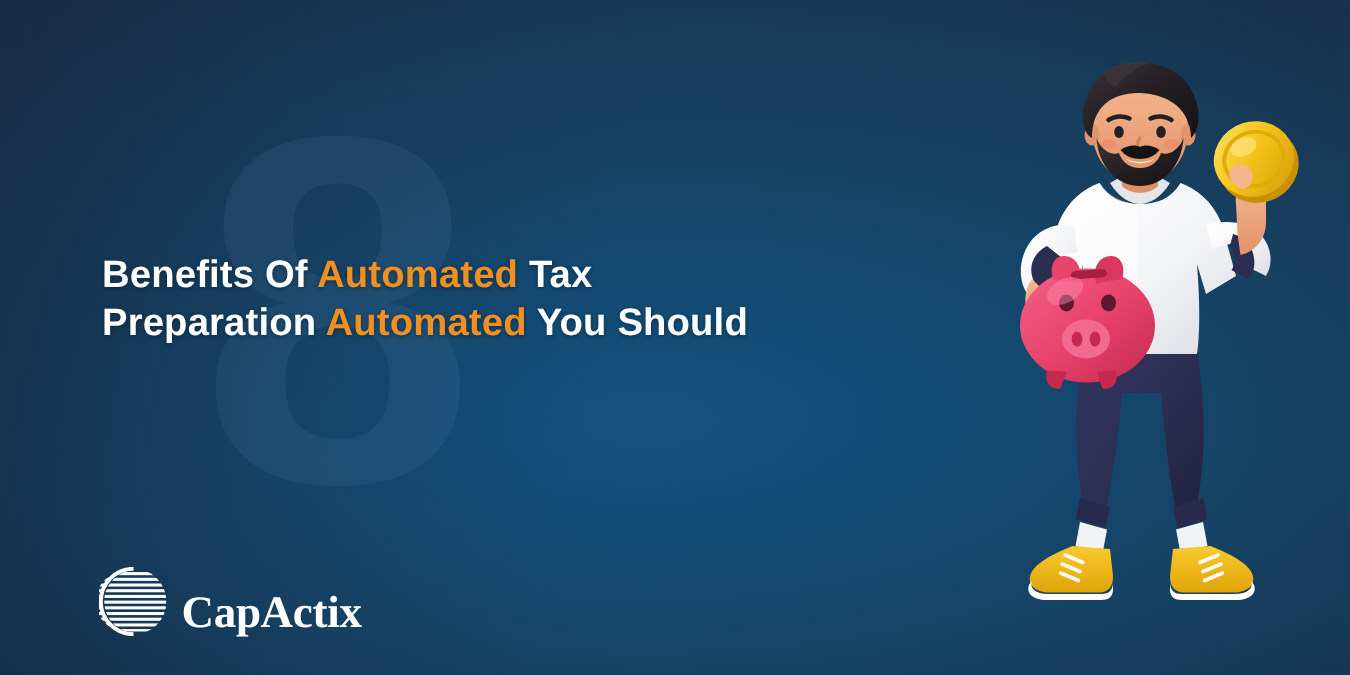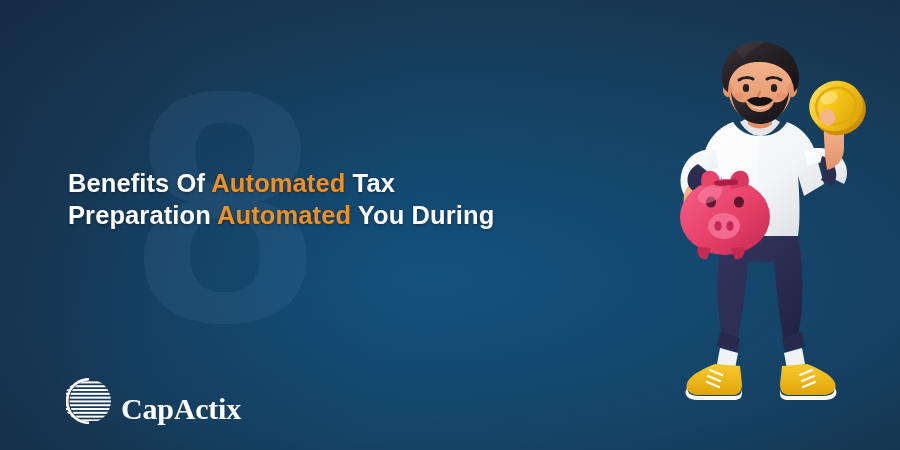--- a/index.html
+++ b/index.html
@@ -106,21 +106,21 @@
   <div class="bg-tint-left"></div>
   <div class="bg-vignette"></div>
 
   <div class="watermark">8</div>
 
   <h1 class="headline">
     <span class="ln">
       <span>Benefits Of </span><span class="hl">Automated</span><span> Tax</span>
     </span>
     <span class="ln">
-      <span>Preparation </span><span class="hl">Automated</span><span> You During</span>
+      <span>Preparation </span><span class="hl">Automated</span><span> You Should</span>
     </span>
   </h1>
 
   <div class="logo">
     <span class="logo-mark">
       <svg viewBox="0 0 46 46" xmlns="http://www.w3.org/2000/svg" aria-hidden="true">
         <defs>
           <clipPath id="shellClip">
 
             <path d="M23 1 A22 22 0 1 1 22.9 45 A22 22 0 1 1 23 1 Z

